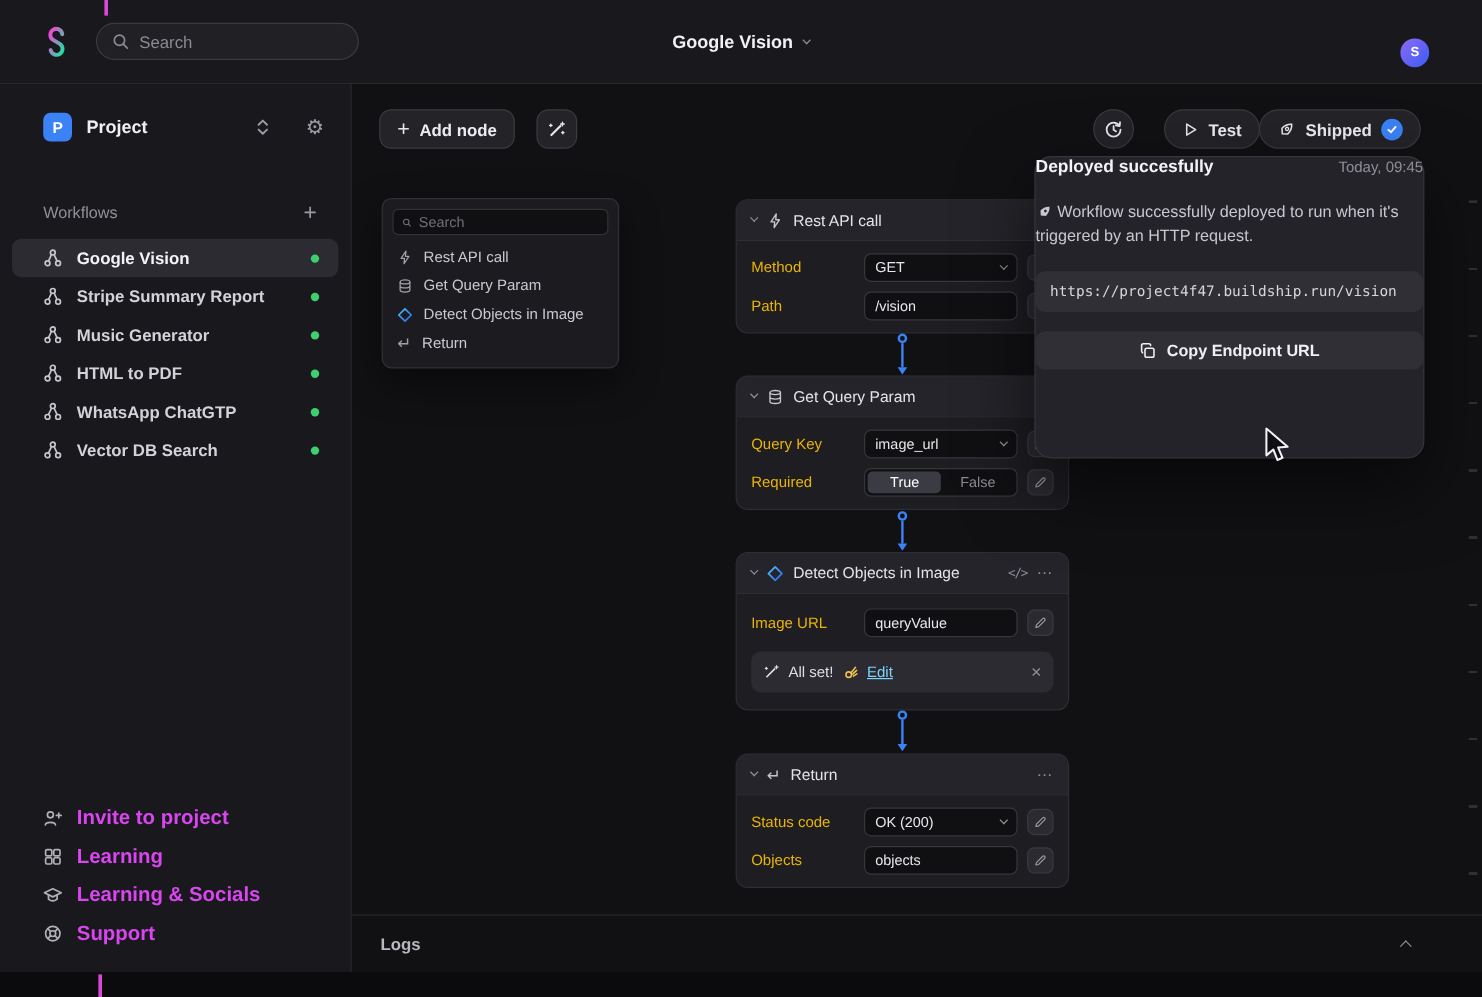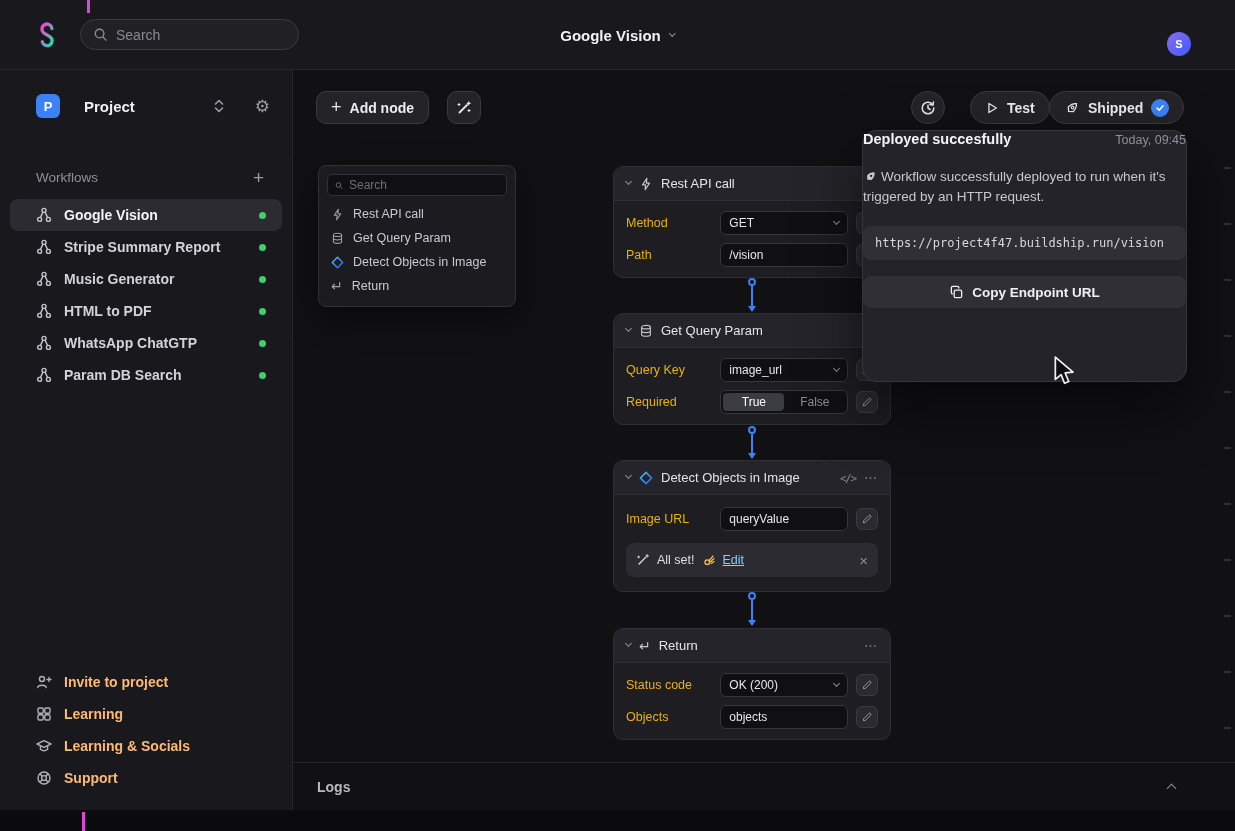--- a/index.html
+++ b/index.html
@@ -50,39 +50,39 @@
   .chev.up { transform:rotate(225deg); margin-top:4px; }
 
   
   .sidebar {
     position:absolute; left:0; top:70px; width:293px; height:740px;
     background:#19191d; border-right:1px solid #27272c; z-index:9;
   }
   .project-row { display:flex; align-items:center; height:40px; margin:16px 22px 0 36px; cursor:pointer; }
   .pbadge { width:24px; height:24px; border-radius:6px; background:#3b82f6; color:#fff;
     font-size:13px; font-weight:700; display:flex; align-items:center; justify-content:center; }
-  .pname { margin-left:24px; font-size:15px; font-weight:700; color:#f0f0f4; }
+  .pname { margin-left:12px; font-size:15px; font-weight:700; color:#f0f0f4; }
   .updown { margin-left:auto; }
   .gearspan { margin-left:30px; font-size:17px; color:#9b9ba3; cursor:pointer; line-height:1; }
 
   .wf-heading-row { display:flex; align-items:center; margin:42px 28px 0 36px; }
   .wf-heading { font-size:13.5px; color:#8f8f97; font-weight:500; }
   .plusbtn { margin-left:auto; font-size:19px; font-weight:400; color:#9b9ba3; cursor:pointer; line-height:1; }
 
   .wf-list { margin:12px 10px 0 10px; }
   .wf-item { display:flex; align-items:center; height:32px; padding:0 16px 0 26px;
     border-radius:8px; cursor:pointer; }
   .wf-item.active { background:#2b2b31; }
   .wf-item .wf-label { margin-left:12px; font-size:14px; font-weight:600; color:#d2d2d9; }
   .wf-item.active .wf-label { color:#f4f4f8; }
   .dot { margin-left:auto; width:7px; height:7px; border-radius:50%; background:#3ecf6e; }
 
   .side-footer { position:absolute; left:0; bottom:16px; width:100%; }
   .sf-item { display:flex; align-items:center; height:32px; padding-left:36px; cursor:pointer; }
-  .sf-item span.lbl { margin-left:12px; font-size:14px; font-weight:600; color:#fdba74;text-align:right; }
+  .sf-item span.lbl { margin-left:12px; font-size:17px; font-weight:600; color:#d946ef;text-align:right; }
 
   
   .btn {
     position:absolute; height:33px; display:flex; align-items:center; gap:8px;
     background:#232328; border:1px solid #3a3a41; border-radius:17px;
     color:#ececf2; font-size:14px; font-weight:600; padding:0 14px; cursor:pointer; z-index:8;
   }
   .btn.sq { border-radius:10px; }
   .btn.iconic { width:34px; justify-content:center; padding:0; }
   .plus-g { font-size:18px; font-weight:400; color:#e4e4ea; }
@@ -269,21 +269,21 @@
       <span class="wf-label">WhatsApp ChatGTP</span>
       <span class="dot"></span>
     </div>
     <div class="wf-item">
       <svg width="16" height="16" viewBox="0 0 16 16">
           <circle cx="8" cy="3.4" r="2" fill="none" stroke="#c6c6cd" stroke-width="1.4"></circle>
           <circle cx="3.6" cy="12.4" r="2" fill="none" stroke="#c6c6cd" stroke-width="1.4"></circle>
           <circle cx="12.4" cy="12.4" r="2" fill="none" stroke="#c6c6cd" stroke-width="1.4"></circle>
           <path d="M7 5 L4.4 10.6 M9 5 L11.6 10.6" stroke="#c6c6cd" stroke-width="1.4" fill="none"></path>
         </svg>
-      <span class="wf-label">Param DB Search</span>
+      <span class="wf-label">Vector DB Search</span>
       <span class="dot"></span>
     </div>
   </div>
 
   <div class="side-footer">
     <div class="sf-item">
       <svg width="16" height="16" viewBox="0 0 16 16">
           <circle cx="6" cy="5" r="2.5" fill="none" stroke="#b0b0b8" stroke-width="1.4"></circle>
           <path d="M1.8 13.5 c0-3 8.4-3 8.4 0" fill="none" stroke="#b0b0b8" stroke-width="1.4" stroke-linecap="round"></path>
           <path d="M13 3.5 v4 M11 5.5 h4" stroke="#b0b0b8" stroke-width="1.4" stroke-linecap="round"></path>

